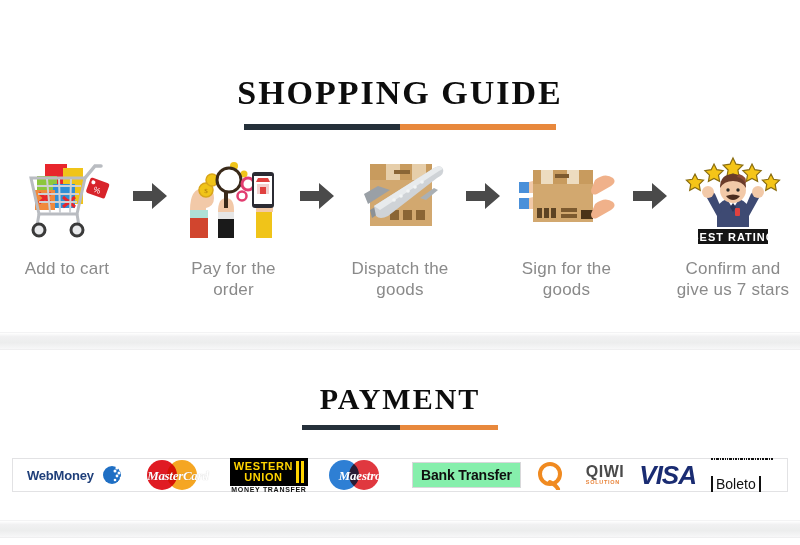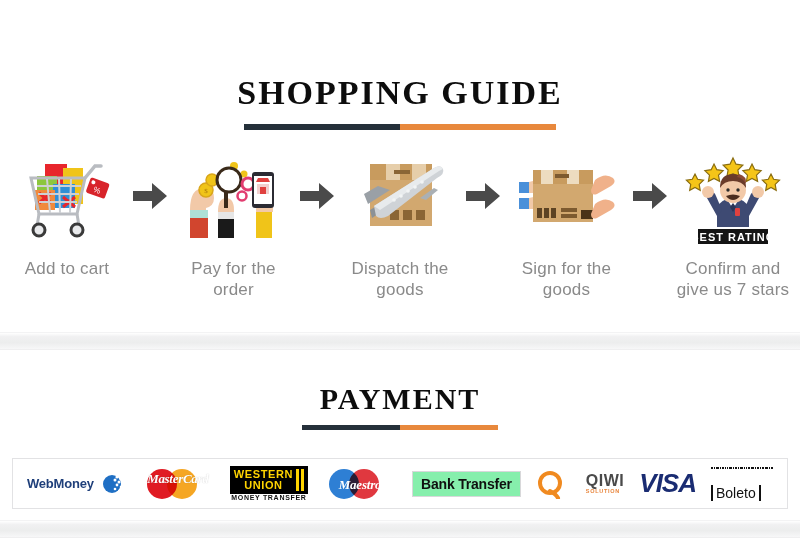--- a/index.html
+++ b/index.html
@@ -58,39 +58,39 @@
     background: linear-gradient(180deg,#ffffff 0%, #f1f1f2 22%, #eceded 60%, #f7f7f8 100%);
     border-top: 1px solid #f3f3f4;
     border-bottom: 1px solid #efeff0;
   }
   #band-mid { top: 332px; }
   #band-bottom { top: 520px; }
 
   
   .pay-strip {
     position: absolute; top: 458px; left: 12px;
-    width: 776px; height: 51px;
+    width: 776px; height: 34px;
     background: #ffffff;
     border: 1px solid #e2e2e4;
     display: flex; align-items: center; justify-content: space-between;
     padding: 4px 14px;
   }
   .pay-logo { height: 34px; display: flex; align-items: center; justify-content: center; flex: none; }
 
   
   .wm { gap: 6px; }
   .wm-text { font-size: 13px; font-weight: 700; color: #1f3f7a; letter-spacing: -.2px; }
 
   
   .mc-wrap { position: relative; width: 74px; height: 34px; }
   .mc-c { position: absolute; top: 2px; width: 30px; height: 30px; border-radius: 50%; }
   .mc-red { left: 6px; background: #e01b23; }
   .mc-yel { left: 26px; background: #f5a623; mix-blend-mode: multiply; }
   .mc-text {
-    position: absolute; left: 0; top: 4px; width: 74px; text-align: center;
+    position: absolute; left: 0; top: 10px; width: 74px; text-align: center;
     font-family: "Liberation Serif", serif; font-style: italic; font-weight: 700;
     font-size: 13px; color: #ffffff; letter-spacing: -.3px; z-index: 3;
     text-shadow: 0 0 1px rgba(0,0,0,.25);
   }
 
   
   .wu { flex-direction: column; gap: 0; }
   .wu-box {
     background: #000; color: #ffd400;
     font-size: 11px; font-weight: 700; line-height: 11px;

